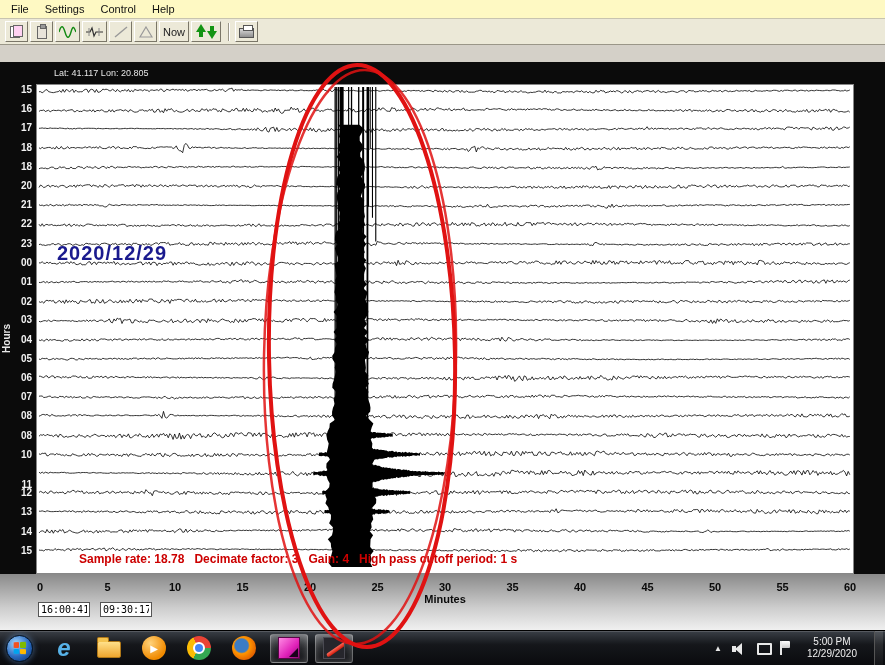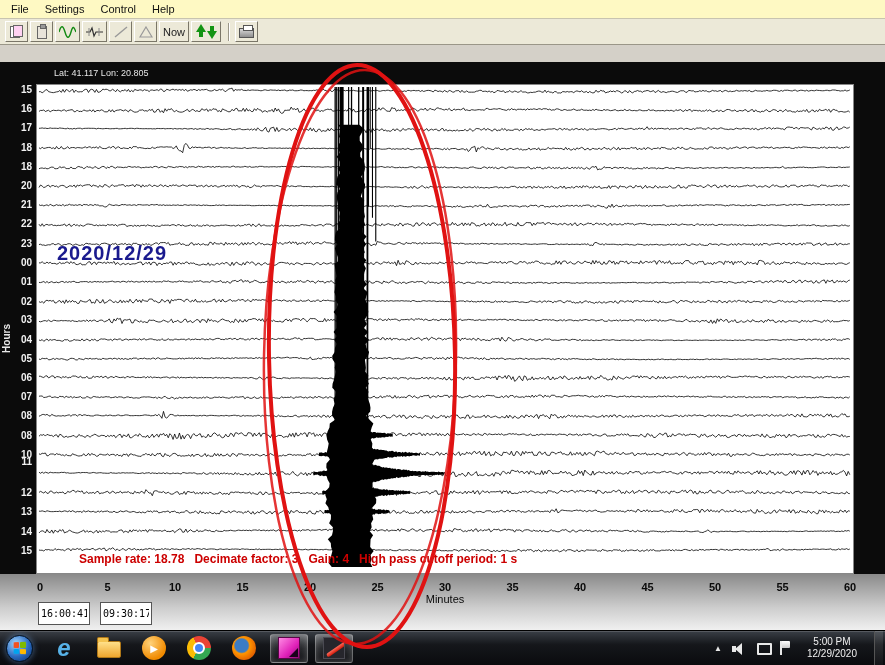--- a/index.html
+++ b/index.html
@@ -56,22 +56,22 @@
   .hours-label{position:absolute;left:1px;top:262px;writing-mode:vertical-rl;transform:rotate(180deg);
     font-size:10px;color:#e8e8e8;font-weight:bold}
   .hour-label{position:absolute;left:6px;width:26px;text-align:right;font-size:10px;font-weight:bold;color:#f2f2f2}
   #plotbox{position:absolute;left:36px;top:22px;width:818px;height:490px;background:#fff;border:1px solid #888}
   #traces{position:absolute;inset:0;width:100%;height:100%}
   .date-annot{position:absolute;left:20px;top:157px;font-size:20px;font-weight:bold;letter-spacing:1px}
   .status-line{position:absolute;left:42px;bottom:7px;font-size:12px;font-weight:bold;white-space:pre}
   .axis-area{position:absolute;left:0;right:0;top:512px;bottom:0;
     background:linear-gradient(#8a8a8a,#cdcdcd 60%,#f0f0f0)}
   .xtick{position:absolute;top:7px;transform:translateX(-50%);font-size:11px;font-weight:bold;color:#0a0a0a}
-  .x-axis-label{position:absolute;top:19px;transform:translateX(-50%);font-size:11px;font-weight:normal;color:#0a0a0a}
-  .timebox{position:absolute;top:28px;width:52px;height:23px;background:#fff;border:1px solid #555;
+  .x-axis-label{position:absolute;top:19px;transform:translateX(-50%);font-size:11px;font-weight:bold;color:#0a0a0a}
+  .timebox{position:absolute;top:28px;width:52px;height:15px;background:#fff;border:1px solid #555;
     font:10px "DejaVu Sans Mono",monospace;padding:0 2px;color:#000}
   .tb1{left:38px}.tb2{left:100px}
 
   
   #taskbar{position:absolute;left:0;right:0;bottom:0;height:35px;
     background:linear-gradient(#3a3f46,#15171b 40%,#0a0b0e);border-top:1px solid #000;
     box-shadow:inset 0 1px 0 rgba(255,255,255,.15);display:flex;align-items:center;padding-left:6px}
   .orb{width:27px;height:27px;border-radius:50%;margin-right:12px;flex:0 0 auto;
     background:radial-gradient(circle at 35% 30%,#9fd4ff,#2a6ac0 55%,#0c2f66);
     border:1px solid #061a30;display:flex;align-items:center;justify-content:center;
@@ -192,21 +192,21 @@
         <div class="hour-label" style="top: 214px;">01</div>
         <div class="hour-label" style="top: 234px;">02</div>
         <div class="hour-label" style="top: 252.4px;">03</div>
         <div class="hour-label" style="top: 271.6px;">04</div>
         <div class="hour-label" style="top: 290.8px;">05</div>
         <div class="hour-label" style="top: 310px;">06</div>
         <div class="hour-label" style="top: 329.2px;">07</div>
         <div class="hour-label" style="top: 348.4px;">08</div>
         <div class="hour-label" style="top: 367.6px;">08</div>
         <div class="hour-label" style="top: 386.8px;">10</div>
-        <div class="hour-label" style="top: 394px;">11</div>
+        <div class="hour-label" style="top: 417px;">11</div>
         <div class="hour-label" style="top: 425.2px;">12</div>
         <div class="hour-label" style="top: 444.4px;">13</div>
         <div class="hour-label" style="top: 463.6px;">14</div>
         <div class="hour-label" style="top: 482.8px;">15</div>
       </div>
 
     <div id="plotbox">
       <svg id="traces" viewBox="0 0 818 490" preserveAspectRatio="none">
           <polyline fill="none" stroke="#000" stroke-width="0.8" points="2.0,6.7 3.6,6.7 5.2,7.8 6.8,6.7 8.4,5.2 10.0,4.6 11.6,6.7 13.2,7.1 14.8,7.5 16.4,7.7 18.0,7.3 19.6,6.9 21.2,6.7 22.8,5.6 24.4,7.4 26.0,4.4 27.6,7.3 29.2,4.5 30.8,5.3 32.4,6.7 34.0,5.8 35.6,4.1 37.2,7.5 38.8,5.1 40.4,6.7 42.0,7.0 43.6,6.7 45.2,6.9 46.8,5.3 48.4,4.4 50.0,4.4 51.6,7.5 53.2,4.9 54.8,4.3 56.4,4.9 58.0,7.4 59.6,4.5 61.2,7.4 62.8,7.0 64.4,6.0 66.0,4.1 67.6,4.7 69.2,4.2 70.8,4.6 72.4,5.7 74.0,5.8 75.6,4.3 77.2,5.2 78.8,6.8 80.4,4.5 82.0,5.9 83.6,6.9 85.2,5.4 86.8,5.7 88.4,4.6 90.0,6.4 91.6,4.4 93.2,6.9 94.8,5.4 96.4,6.8 98.0,4.4 99.6,5.1 101.2,5.5 102.8,4.9 104.4,4.9 106.0,5.9 107.6,4.6 109.2,5.3 110.8,5.3 112.4,6.6 114.0,5.1 115.6,5.0 117.2,5.5 118.8,5.2 120.4,4.7 122.0,5.7 123.6,4.2 125.2,4.3 126.8,6.5 128.4,6.2 130.0,4.3 131.6,4.8 133.2,5.5 134.8,4.6 136.4,4.2 138.0,5.1 139.6,4.5 141.2,5.3 142.8,4.5 144.4,5.3 146.0,4.4 147.6,5.7 149.2,4.3 150.8,6.3 152.4,5.6 154.0,4.8 155.6,5.2 157.2,4.4 158.8,4.8 160.4,5.8 162.0,4.5 163.6,5.4 165.2,4.6 166.8,4.9 168.4,4.6 170.0,4.4 171.6,5.4 173.2,5.9 174.8,6.0 176.4,5.6 178.0,4.5 179.6,5.6 181.2,5.4 182.8,4.4 184.4,5.1 186.0,4.2 187.6,5.8 189.2,6.7 190.8,5.0 192.4,4.0 194.0,3.6 195.6,3.2 197.2,6.3 198.8,4.4 200.4,5.2 202.0,4.8 203.6,5.1 205.2,4.3 206.8,5.4 208.4,5.4 210.0,5.6 211.6,4.9 213.2,5.5 214.8,5.1 216.4,5.0 218.0,5.2 219.6,5.2 221.2,5.2 222.8,5.5 224.4,5.8 226.0,5.6 227.6,4.9 229.2,4.9 230.8,5.4 232.4,5.4 234.0,4.9 235.6,5.1 237.2,5.2 238.8,5.1 240.4,5.6 242.0,5.0 243.6,5.7 245.2,5.3 246.8,5.3 248.4,5.0 250.0,5.8 251.6,5.8 253.2,5.1 254.8,5.3 256.4,5.0 258.0,5.7 259.6,5.8 261.2,5.7 262.8,5.5 264.4,5.0 266.0,5.2 267.6,5.8 269.2,5.6 270.8,5.6 272.4,5.8 274.0,5.6 275.6,5.8 277.2,5.3 278.8,5.5 280.4,4.9 282.0,5.2 283.6,6.0 285.2,5.9 286.8,4.2 288.4,5.4 290.0,5.5 291.6,7.3 293.2,4.4 294.8,6.3 296.4,6.5 298.0,4.6 299.6,4.8 301.2,5.0 302.8,5.9 304.4,5.6 306.0,5.8 307.6,5.3 309.2,5.9 310.8,5.3 312.4,6.0 314.0,5.6 315.6,5.9 317.2,5.3 318.8,5.8 320.4,5.9 322.0,6.2 323.6,6.1 325.2,6.2 326.8,6.1 328.4,5.5 330.0,5.3 331.6,5.8 333.2,5.4 334.8,6.2 336.4,5.2 338.0,5.8 339.6,5.3 341.2,5.5 342.8,6.2 344.4,6.2 346.0,5.7 347.6,5.5 349.2,5.8 350.8,5.2 352.4,5.3 354.0,5.9 355.6,5.7 357.2,5.3 358.8,6.0 360.4,5.5 362.0,6.5 363.6,6.3 365.2,6.2 366.8,6.5 368.4,5.9 370.0,6.5 371.6,5.4 373.2,5.5 374.8,6.0 376.4,5.6 378.0,5.4 379.6,5.8 381.2,5.7 382.8,5.5 384.4,6.5 386.0,5.5 387.6,6.5 389.2,6.0 390.8,5.5 392.4,5.4 394.0,5.6 395.6,6.1 397.2,7.0 398.8,5.2 400.4,5.6 402.0,6.6 403.6,6.0 405.2,6.3 406.8,7.2 408.4,5.4 410.0,6.4 411.6,7.0 413.2,5.5 414.8,5.9 416.4,7.0 418.0,7.2 419.6,5.9 421.2,5.7 422.8,5.6 424.4,7.4 426.0,5.3 427.6,7.2 429.2,7.1 430.8,5.9 432.4,7.2 434.0,7.2 435.6,7.2 437.2,7.2 438.8,7.1 440.4,6.2 442.0,6.1 443.6,5.4 445.2,5.3 446.8,6.5 448.4,6.3 450.0,6.2 451.6,6.9 453.2,6.0 454.8,7.1 456.4,6.4 458.0,7.7 459.6,7.2 461.2,5.5 462.8,5.7 464.4,6.3 466.0,6.5 467.6,5.7 469.2,7.8 470.8,6.9 472.4,6.8 474.0,5.5 475.6,7.1 477.2,7.1 478.8,6.1 480.4,6.5 482.0,7.4 483.6,6.8 485.2,5.6 486.8,7.1 488.4,7.0 490.0,7.0 491.6,7.9 493.2,7.9 494.8,7.3 496.4,7.6 498.0,7.2 499.6,7.2 501.2,6.5 502.8,6.1 504.4,6.2 506.0,7.1 507.6,7.3 509.2,5.1 510.8,7.6 512.4,6.0 514.0,7.2 515.6,7.2 517.2,8.1 518.8,6.6 520.4,6.7 522.0,8.1 523.6,7.9 525.2,8.1 526.8,6.7 528.4,6.7 530.0,7.1 531.6,6.5 533.2,7.1 534.8,6.7 536.4,6.7 538.0,7.7 539.6,6.5 541.2,5.9 542.8,6.4 544.4,6.9 546.0,5.7 547.6,7.2 549.2,7.2 550.8,6.4 552.4,8.0 554.0,6.5 555.6,7.4 557.2,8.0 558.8,7.6 560.4,5.2 562.0,7.1 563.6,6.7 565.2,5.3 566.8,6.1 568.4,5.9 570.0,8.0 571.6,7.2 573.2,7.0 574.8,5.9 576.4,6.8 578.0,6.0 579.6,7.0 581.2,5.6 582.8,6.1 584.4,6.8 586.0,8.0 587.6,7.4 589.2,5.6 590.8,6.4 592.4,7.9 594.0,5.6 595.6,7.2 597.2,7.9 598.8,6.5 600.4,6.3 602.0,5.5 603.6,6.3 605.2,6.2 606.8,7.4 608.4,6.2 610.0,6.0 611.6,5.5 613.2,5.8 614.8,6.7 616.4,6.3 618.0,5.6 619.6,7.6 621.2,6.6 622.8,5.4 624.4,6.7 626.0,7.4 627.6,6.6 629.2,7.1 630.8,7.7 632.4,6.9 634.0,6.8 635.6,6.3 637.2,6.2 638.8,6.6 640.4,7.2 642.0,7.5 643.6,6.6 645.2,5.8 646.8,5.8 648.4,5.8 650.0,7.1 651.6,7.4 653.2,5.5 654.8,5.6 656.4,6.0 658.0,5.8 659.6,7.0 661.2,6.7 662.8,6.6 664.4,5.7 666.0,6.4 667.6,5.4 669.2,6.2 670.8,5.7 672.4,6.7 674.0,6.9 675.6,6.3 677.2,5.4 678.8,6.1 680.4,5.8 682.0,6.5 683.6,5.9 685.2,5.5 686.8,7.1 688.4,6.1 690.0,5.4 691.6,5.9 693.2,6.7 694.8,6.0 696.4,6.7 698.0,6.4 699.6,6.2 701.2,5.3 702.8,6.0 704.4,6.2 706.0,5.7 707.6,6.1 709.2,5.6 710.8,5.8 712.4,6.2 714.0,5.4 715.6,6.6 717.2,6.7 718.8,6.1 720.4,5.3 722.0,6.0 723.6,6.0 725.2,6.0 726.8,6.4 728.4,5.9 730.0,6.0 731.6,5.4 733.2,5.9 734.8,6.1 736.4,5.9 738.0,5.3 739.6,5.3 741.2,5.4 742.8,6.0 744.4,6.4 746.0,5.4 747.6,6.3 749.2,5.3 750.8,5.3 752.4,5.2 754.0,5.5 755.6,5.8 757.2,6.0 758.8,5.2 760.4,5.2 762.0,6.3 763.6,5.8 765.2,5.3 766.8,5.3 768.4,5.6 770.0,6.1 771.6,5.2 773.2,6.2 774.8,5.8 776.4,5.4 778.0,5.7 779.6,5.8 781.2,5.1 782.8,5.4 784.4,5.5 786.0,5.7 787.6,5.8 789.2,5.7 790.8,5.3 792.4,5.3 794.0,5.8 795.6,5.6 797.2,5.0 798.8,5.0 800.4,5.1 802.0,5.6 803.6,5.6 805.2,6.1 806.8,5.8 808.4,5.9 810.0,5.0 811.6,6.0 813.2,5.7 814.8,5.0"></polyline>
           <polyline fill="none" stroke="#000" stroke-width="0.8" points="2.0,26.5 3.6,25.5 5.2,25.6 6.8,25.0 8.4,26.7 10.0,25.9 11.6,25.4 13.2,26.9 14.8,25.9 16.4,25.3 18.0,25.6 19.6,25.7 21.2,25.3 22.8,25.6 24.4,26.2 26.0,25.2 27.6,25.0 29.2,26.4 30.8,25.5 32.4,25.3 34.0,24.9 35.6,24.8 37.2,26.9 38.8,26.7 40.4,25.1 42.0,26.7 43.6,26.4 45.2,26.7 46.8,25.0 48.4,25.7 50.0,26.2 51.6,25.9 53.2,25.0 54.8,26.7 56.4,24.8 58.0,27.1 59.6,25.8 61.2,25.5 62.8,26.0 64.4,24.9 66.0,25.5 67.6,26.8 69.2,27.0 70.8,26.9 72.4,24.8 74.0,26.9 75.6,24.8 77.2,27.2 78.8,25.8 80.4,25.3 82.0,25.2 83.6,24.7 85.2,25.4 86.8,26.0 88.4,24.9 90.0,25.7 91.6,27.0 93.2,24.8 94.8,25.5 96.4,26.6 98.0,27.3 99.6,27.2 101.2,26.8 102.8,25.3 104.4,25.2 106.0,24.9 107.6,26.1 109.2,25.7 110.8,26.4 112.4,24.6 114.0,25.5 115.6,24.4 117.2,27.3 118.8,27.2 120.4,24.7 122.0,24.3 123.6,27.4 125.2,25.7 126.8,27.9 128.4,23.8 130.0,26.3 131.6,24.2 133.2,24.8 134.8,23.7 136.4,25.8 138.0,27.0 139.6,25.3 141.2,26.6 142.8,27.1 144.4,27.3 146.0,27.1 147.6,26.4 149.2,25.4 150.8,24.4 152.4,26.7 154.0,25.9 155.6,24.5 157.2,25.0 158.8,26.5 160.4,25.7 162.0,26.6 163.6,26.4 165.2,23.8 166.8,24.9 168.4,25.3 170.0,24.0 171.6,26.6 173.2,24.6 174.8,25.6 176.4,23.8 178.0,24.3 179.6,24.3 181.2,26.7 182.8,25.7 184.4,27.1 186.0,23.9 187.6,24.9 189.2,25.5 190.8,26.4 192.4,27.0 194.0,26.6 195.6,24.4 197.2,26.1 198.8,23.8 200.4,23.4 202.0,26.2 203.6,25.8 205.2,26.2 206.8,23.4 208.4,26.6 210.0,23.5 211.6,26.1 213.2,24.9 214.8,26.6 216.4,26.7 218.0,23.8 219.6,25.6 221.2,23.4 222.8,25.0 224.4,25.1 226.0,27.4 227.6,26.0 229.2,26.0 230.8,27.2 232.4,25.8 234.0,26.2 235.6,24.5 237.2,27.2 238.8,23.1 240.4,26.2 242.0,24.0 243.6,27.1 245.2,28.5 246.8,28.0 248.4,25.3 250.0,25.5 251.6,25.2 253.2,25.4 254.8,22.2 256.4,24.5 258.0,23.8 259.6,25.0 261.2,23.2 262.8,27.4 264.4,26.8 266.0,25.8 267.6,23.9 269.2,26.1 270.8,27.0 272.4,24.9 274.0,25.1 275.6,23.2 277.2,23.3 278.8,25.6 280.4,25.8 282.0,24.9 283.6,26.8 285.2,25.6 286.8,26.4 288.4,25.2 290.0,24.7 291.6,24.2 293.2,24.7 294.8,24.2 296.4,26.3 298.0,26.1 299.6,25.9 301.2,25.3 302.8,25.3 304.4,26.5 306.0,25.1 307.6,26.1 309.2,25.2 310.8,26.3 312.4,23.7 314.0,23.5 315.6,26.6 317.2,24.1 318.8,26.9 320.4,26.9 322.0,26.4 323.6,26.2 325.2,25.7 326.8,25.0 328.4,26.9 330.0,24.7 331.6,23.5 333.2,24.1 334.8,25.6 336.4,25.4 338.0,24.3 339.6,25.8 341.2,25.5 342.8,22.9 344.4,25.3 346.0,23.1 347.6,23.2 349.2,25.0 350.8,26.2 352.4,26.4 354.0,26.4 355.6,22.7 357.2,23.5 358.8,23.4 360.4,26.4 362.0,25.0 363.6,25.7 365.2,24.8 366.8,25.7 368.4,24.7 370.0,25.5 371.6,25.4 373.2,24.6 374.8,25.2 376.4,22.9 378.0,23.8 379.6,24.6 381.2,26.1 382.8,25.9 384.4,24.1 386.0,24.3 387.6,25.0 389.2,23.1 390.8,25.6 392.4,25.0 394.0,23.5 395.6,24.4 397.2,24.7 398.8,25.3 400.4,23.3 402.0,22.9 403.6,23.8 405.2,23.9 406.8,24.7 408.4,25.1 410.0,24.2 411.6,25.0 413.2,23.4 414.8,25.5 416.4,25.7 418.0,24.0 419.6,25.1 421.2,24.6 422.8,24.5 424.4,25.0 426.0,24.3 427.6,23.1 429.2,25.5 430.8,24.9 432.4,25.5 434.0,25.7 435.6,24.8 437.2,25.0 438.8,25.3 440.4,25.1 442.0,24.8 443.6,24.7 445.2,25.1 446.8,24.9 448.4,25.5 450.0,23.6 451.6,23.5 453.2,24.5 454.8,24.6 456.4,24.3 458.0,23.9 459.6,24.1 461.2,24.3 462.8,23.7 464.4,23.8 466.0,24.5 467.6,24.8 469.2,25.2 470.8,25.5 472.4,24.2 474.0,25.2 475.6,23.6 477.2,24.7 478.8,24.4 480.4,25.3 482.0,24.3 483.6,24.4 485.2,24.3 486.8,24.8 488.4,24.3 490.0,25.3 491.6,23.8 493.2,24.8 494.8,24.2 496.4,24.5 498.0,23.9 499.6,24.3 501.2,24.7 502.8,23.9 504.4,23.9 506.0,24.7 507.6,23.8 509.2,23.9 510.8,23.9 512.4,24.9 514.0,24.2 515.6,25.4 517.2,24.9 518.8,25.1 520.4,24.0 522.0,24.0 523.6,24.5 525.2,25.4 526.8,25.5 528.4,24.6 530.0,24.8 531.6,25.5 533.2,25.2 534.8,25.3 536.4,24.9 538.0,24.1 539.6,24.9 541.2,25.6 542.8,25.2 544.4,25.3 546.0,24.3 547.6,25.2 549.2,25.4 550.8,25.2 552.4,25.6 554.0,25.2 555.6,25.7 557.2,24.6 558.8,25.5 560.4,24.3 562.0,25.1 563.6,25.3 565.2,25.6 566.8,25.7 568.4,24.5 570.0,25.4 571.6,24.8 573.2,25.2 574.8,25.8 576.4,25.6 578.0,25.2 579.6,24.7 581.2,25.7 582.8,25.9 584.4,25.5 586.0,25.4 587.6,25.7 589.2,24.4 590.8,25.6 592.4,25.6 594.0,24.8 595.6,25.6 597.2,25.8 598.8,25.5 600.4,25.9 602.0,25.8 603.6,24.9 605.2,25.2 606.8,25.8 608.4,25.9 610.0,25.7 611.6,25.8 613.2,24.5 614.8,25.6 616.4,25.3 618.0,25.1 619.6,25.9 621.2,26.0 622.8,25.6 624.4,25.9 626.0,25.7 627.6,25.6 629.2,26.2 630.8,25.4 632.4,25.5 634.0,25.9 635.6,25.3 637.2,25.9 638.8,26.5 640.4,24.8 642.0,25.7 643.6,25.2 645.2,24.7 646.8,26.1 648.4,26.5 650.0,24.8 651.6,26.1 653.2,25.0 654.8,24.5 656.4,26.7 658.0,25.4 659.6,25.5 661.2,25.5 662.8,26.1 664.4,25.4 666.0,26.5 667.6,25.8 669.2,26.4 670.8,24.8 672.4,26.3 674.0,25.0 675.6,25.8 677.2,26.9 678.8,26.7 680.4,26.0 682.0,25.0 683.6,26.8 685.2,25.0 686.8,26.6 688.4,26.6 690.0,25.6 691.6,24.6 693.2,24.6 694.8,25.0 696.4,26.0 698.0,25.9 699.6,25.0 701.2,26.5 702.8,26.5 704.4,25.5 706.0,25.8 707.6,26.1 709.2,25.0 710.8,24.9 712.4,26.8 714.0,26.3 715.6,25.1 717.2,24.6 718.8,27.1 720.4,25.0 722.0,26.5 723.6,26.7 725.2,27.3 726.8,26.2 728.4,26.7 730.0,25.4 731.6,24.8 733.2,26.5 734.8,26.8 736.4,25.7 738.0,24.7 739.6,24.9 741.2,25.5 742.8,27.1 744.4,25.4 746.0,25.5 747.6,27.0 749.2,25.7 750.8,24.5 752.4,26.5 754.0,25.9 755.6,26.0 757.2,27.0 758.8,26.9 760.4,27.4 762.0,25.7 763.6,26.7 765.2,26.2 766.8,26.5 768.4,25.1 770.0,26.7 771.6,24.5 773.2,27.3 774.8,27.0 776.4,25.4 778.0,25.1 779.6,27.2 781.2,25.3 782.8,26.7 784.4,24.4 786.0,25.6 787.6,25.6 789.2,25.2 790.8,24.4 792.4,25.9 794.0,24.4 795.6,27.4 797.2,25.1 798.8,24.4 800.4,25.4 802.0,25.4 803.6,27.2 805.2,26.6 806.8,26.6 808.4,27.1 810.0,27.2 811.6,26.8 813.2,26.0 814.8,27.3"></polyline>

